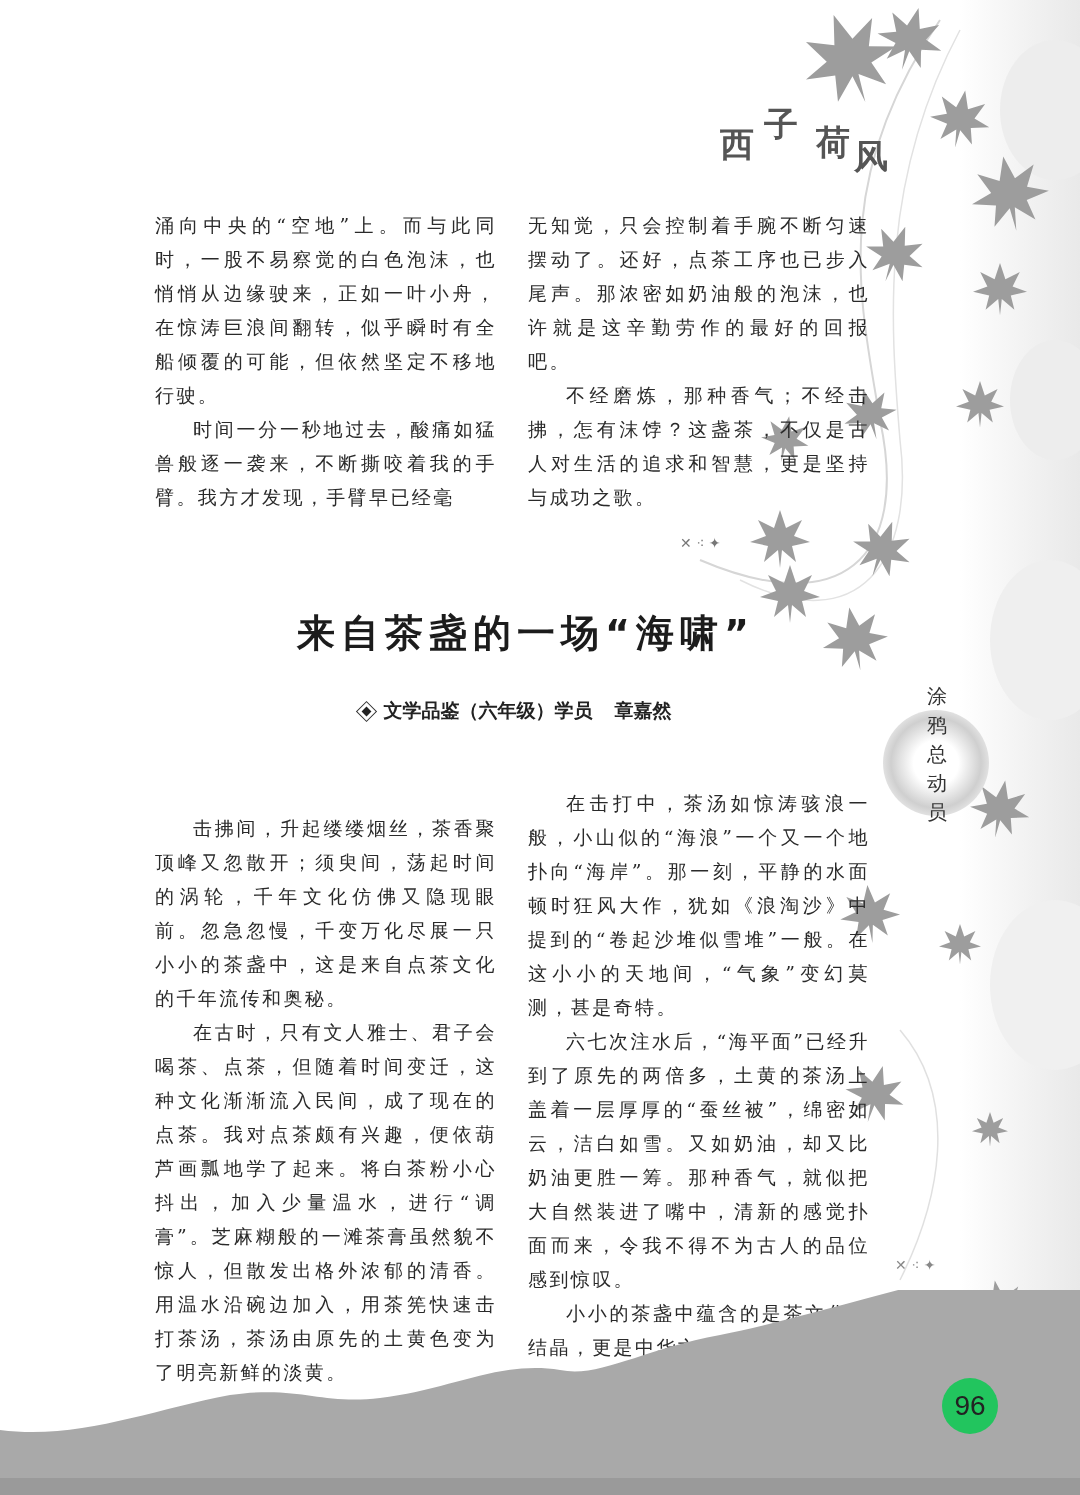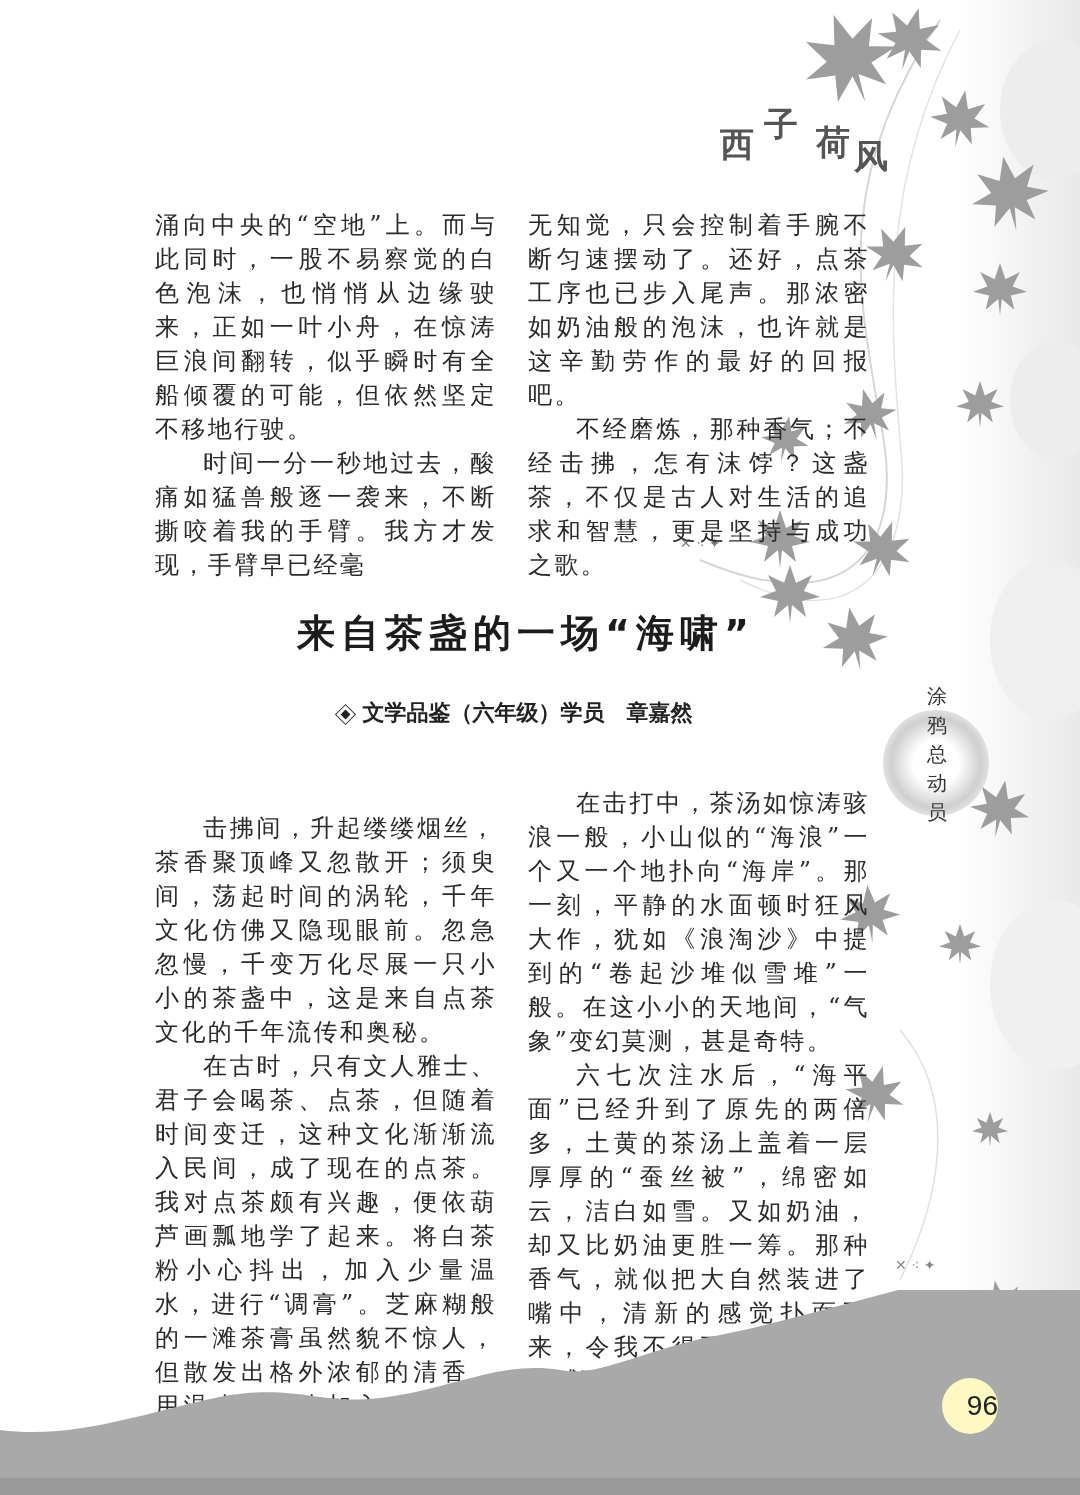--- a/index.html
+++ b/index.html
@@ -6,42 +6,42 @@
   body { width:1080px; height:1495px; background:#ffffff; position:relative; overflow:hidden;
          font-family:"DejaVu Serif","Liberation Serif",serif; color:#2a2a2a; }
   .page { position:absolute; left:0; top:0; width:1080px; height:1495px; }
   .right-band { position:absolute; right:0; top:0; width:120px; height:1495px;
     background:linear-gradient(to right, rgba(255,255,255,0), #f1f1f1 60%, #e9e9e9); }
   .bubble { position:absolute; border-radius:50%; background:#ededed; }
   .deco-svg { position:absolute; left:0; top:0; }
   .section-title { position:absolute; left:712px; top:112px; width:200px; height:70px; }
   .section-title span { position:absolute; font-family:"DejaVu Sans","Liberation Sans",sans-serif;
      font-weight:bold; color:#555; font-size:34px; }
-  .col { position:absolute; font-size:24px; line-height:34px; letter-spacing:2.4px; text-align:justify; }
+  .col { position:absolute; font-size:19px; line-height:34px; letter-spacing:2.4px; text-align:justify; }
   .col p { margin:0; }
   .col p.indent { text-indent:2em; }
   .top-left { left:155px; top:208px; width:342px; }
   .top-right { left:528px; top:208px; width:342px; }
   .bot-left { left:155px; top:811px; width:342px; }
   .bot-right { left:528px; top:786px; width:342px; }
   .article-title { position:absolute; left:0; width:1040px; top:608px; text-align:center;
     font-family:"DejaVu Sans","Liberation Sans",sans-serif; font-size:38px; letter-spacing:6px; color:#1c1c1c; font-weight:bold;margin-left:6px; }
   .byline { position:absolute; left:0; width:1030px; top:698px; text-align:center;
-    font-family:"DejaVu Sans","Liberation Sans",sans-serif; font-size:22px; font-weight:bold; color:#222; }
+    font-family:"DejaVu Sans","Liberation Sans",sans-serif; font-size:19px; font-weight:bold; color:#222; }
   .byline .diamond { display:inline-block; width:13px; height:13px; border:1.5px solid #333; transform:rotate(45deg);
      position:relative; margin-right:10px; vertical-align:middle; }
   .byline .diamond::after { content:""; position:absolute; left:3px; top:3px; width:7px; height:7px; background:#222; }
   .byline .gap { display:inline-block; width:22px; }
   .side-label { position:absolute; left:912px; top:682px; width:50px; text-align:center;
      font-family:"DejaVu Sans","Liberation Sans",sans-serif; font-size:20px; line-height:29px; color:#333; }
   .side-badge { position:absolute; left:883px; top:710px; width:106px; height:106px; border-radius:50%;
      background:radial-gradient(circle, #ffffff 30%, #cfcfcf 60%, #e8e8e8 75%, rgba(255,255,255,0) 78%); }
   .footer-wave { position:absolute; left:0; top:1290px; }
-  .page-num { position:absolute; left:942px; top:1378px; width:56px; height:56px; border-radius:50%; background:#fef9c3;
-     text-align:right; line-height:56px; font-family:"Liberation Sans","DejaVu Sans",sans-serif; font-size:28px; color:#222; }
+  .page-num { position:absolute; left:942px; top:1378px; width:56px; height:56px; border-radius:50%; background:#22c55e;
+     text-align:center; line-height:56px; font-family:"Liberation Sans","DejaVu Sans",sans-serif; font-size:28px; color:#222; }
 </style>
 </head>
 <body>
 
 <div class="page">
 
   <div class="right-band"></div>
   <div class="bubble" style="right:-30px;top:40px;width:110px;height:140px;"></div>
   <div class="bubble" style="right:-20px;top:340px;width:90px;height:120px;"></div>
   <div class="bubble" style="right:-30px;top:560px;width:120px;height:160px;background:#efefef;"></div>

